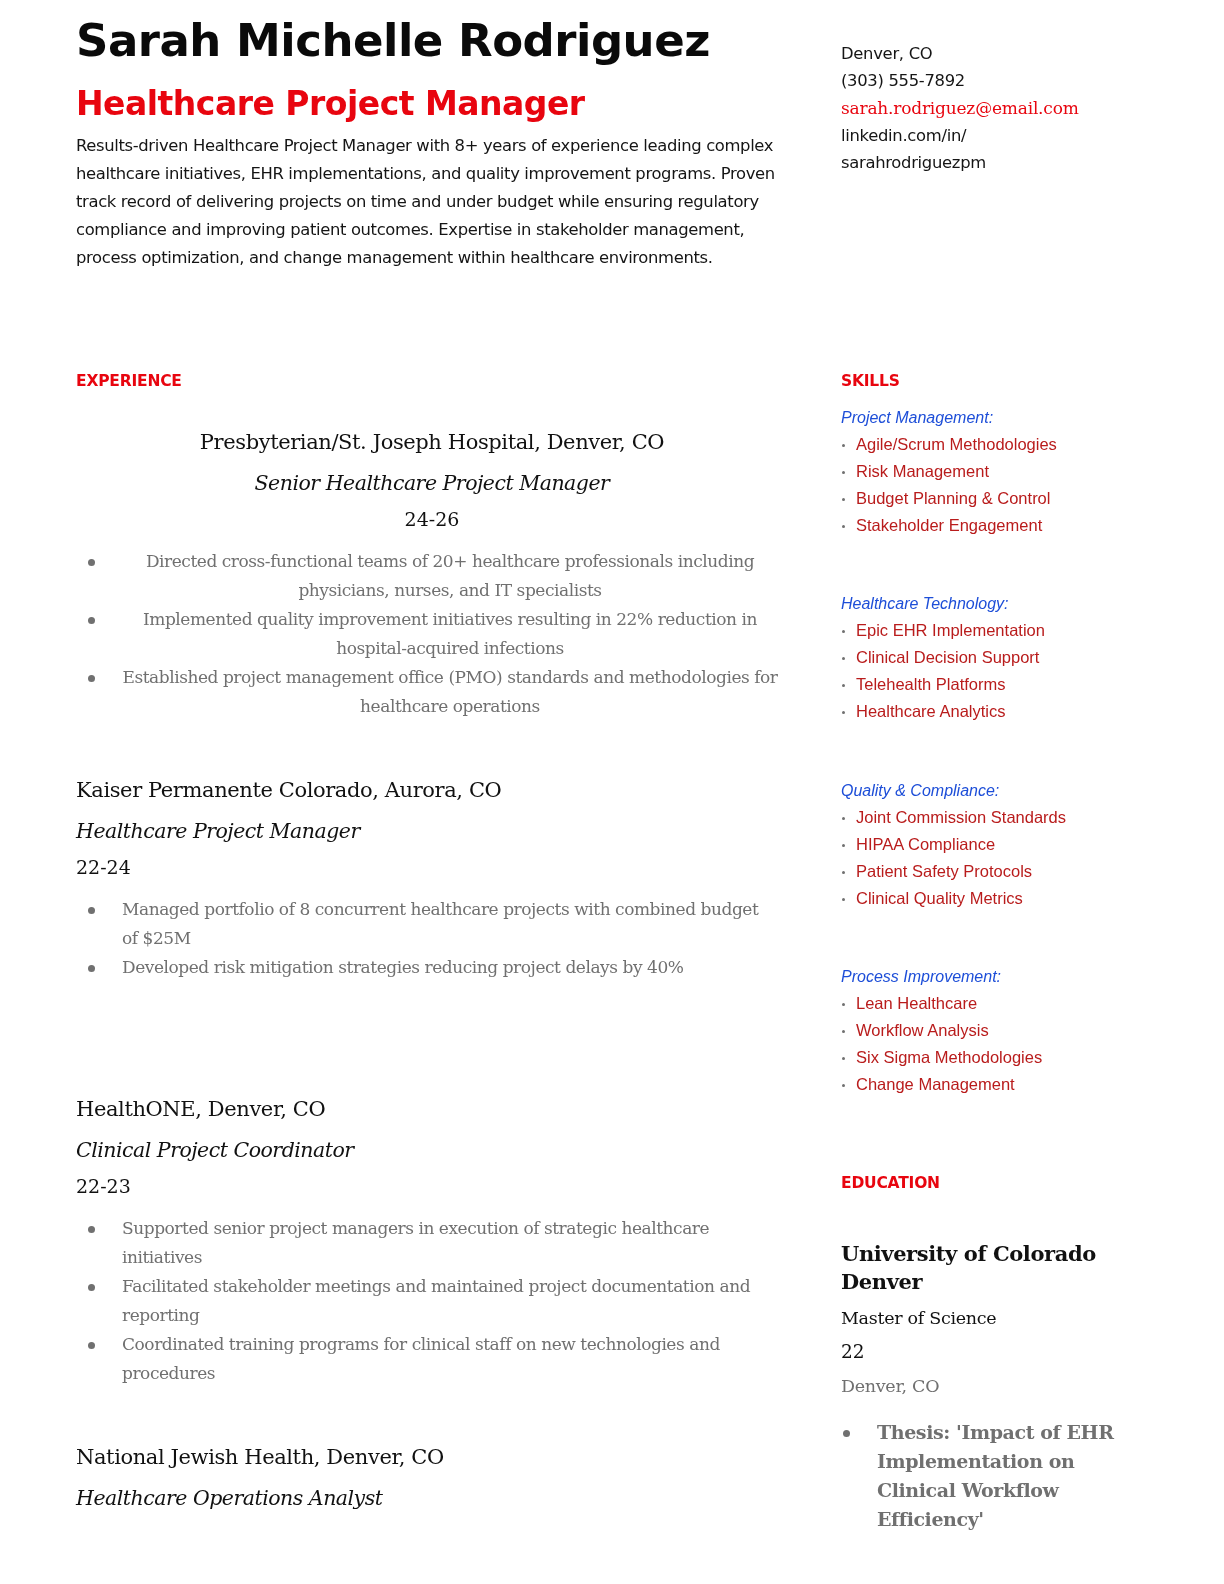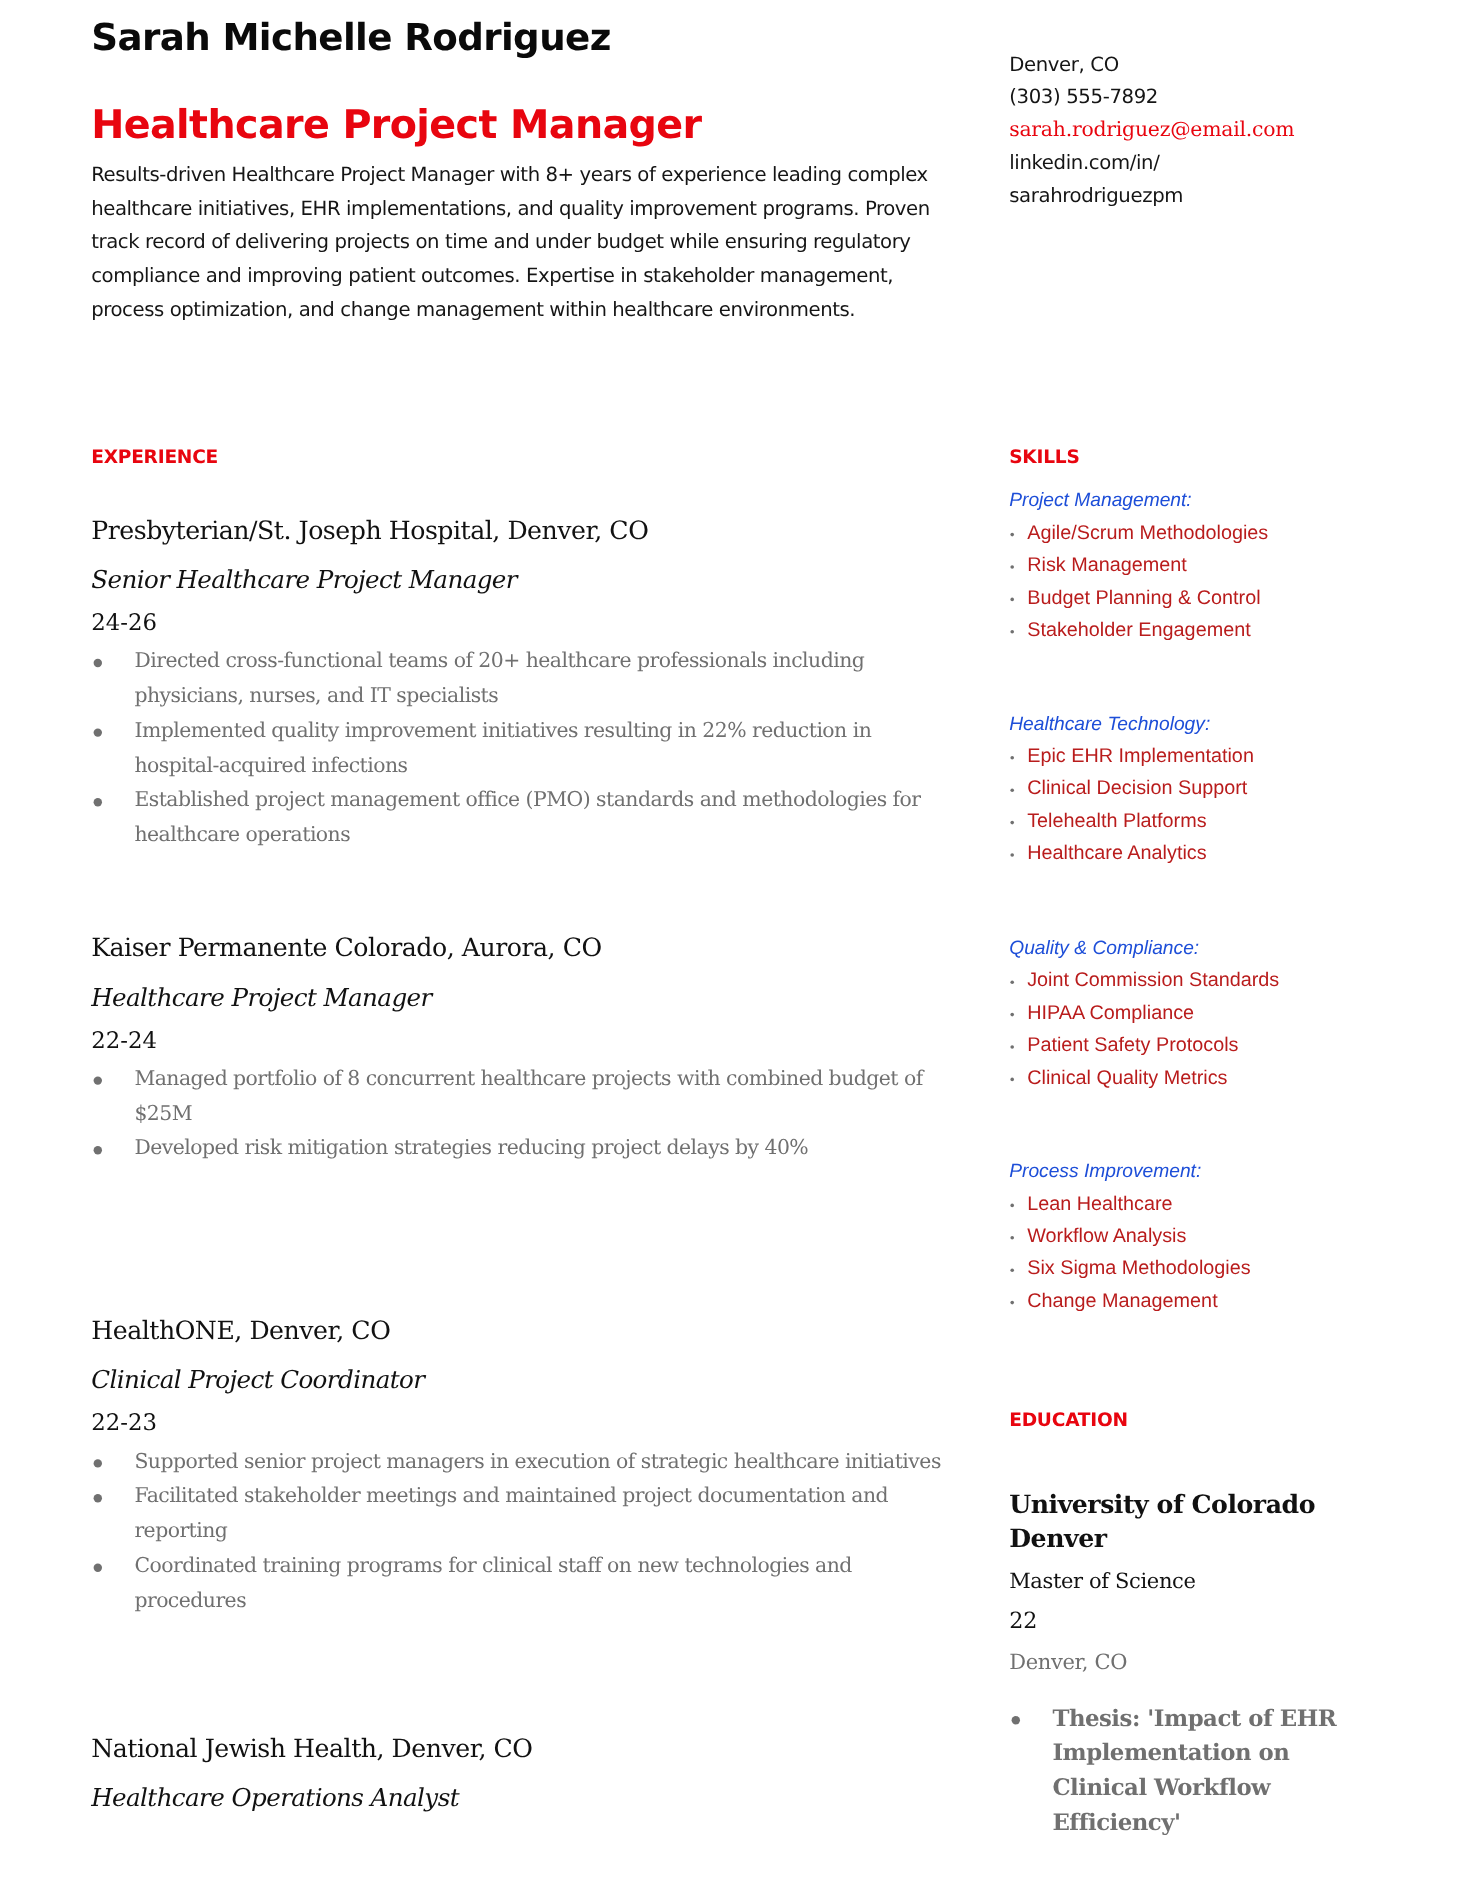--- a/index.html
+++ b/index.html
@@ -6,21 +6,21 @@
     body {
       width: 1224px; height: 1584px; position: relative; overflow: hidden;
       font-family: "Liberation Sans", sans-serif; color: #111;
     }
     .left { position: absolute; left: 76px; top: 0; width: 720px; }
     .right { position: absolute; left: 841px; top: 0; width: 300px; }
 
     .name {
       position: absolute; top: 14px; left: 0;
       font-family: "DejaVu Sans", sans-serif; font-weight: bold;
-      font-size: 31px; letter-spacing: -0.5px; color: #0a0a0a; white-space: nowrap;
+      font-size: 45px; letter-spacing: -0.5px; color: #0a0a0a; white-space: nowrap;
     }
     .role {
       position: absolute; top: 84px; left: 0;
       font-family: "DejaVu Sans", sans-serif; font-weight: bold;
       font-size: 33px; letter-spacing: -0.5px; color: #e8050f; white-space: nowrap;
     }
     .summary {
       position: absolute; top: 132px; left: 0; width: 712px;
       font-family: "DejaVu Sans", sans-serif; font-size: 16.4px; line-height: 28px; color: #151515;
       letter-spacing: -0.35px;
@@ -31,21 +31,21 @@
 
     .section-title {
       position: absolute; font-family: "DejaVu Sans", sans-serif; font-weight: bold;
       font-size: 15.5px; color: #e8050f; letter-spacing: -0.2px;
     }
 
     .job { position: absolute; left: 0; width: 712px; }
     .company { font-family: "DejaVu Serif", serif; font-size: 21px; color: #111; letter-spacing: -0.4px; height: 41px; line-height: 30px; }
     .title { font-family: "DejaVu Serif", serif; font-style: italic; font-size: 20.5px; color: #111; letter-spacing: -0.5px; height: 36px; line-height: 30px; }
     .dates { font-family: "DejaVu Serif", serif; font-size: 19px; color: #111; height: 33px; line-height: 30px; }
-    ul.bullets { list-style: none; margin: 0; padding: 0; }
+    ul.bullets { list-style: none; margin: 10px; padding: 0; }
     ul.bullets li {
       position: relative; padding-left: 36px;
       font-family: "DejaVu Serif", serif; font-size: 17px; line-height: 29px; color: #707070; letter-spacing: -0.45px;
     }
     ul.bullets li .dot {
       position: absolute; left: 2px; top: 12px; width: 7px; height: 7px; border-radius: 50%; background: #707070;
     }
 
     .skills { position: absolute; top: 404px; left: 0; width: 300px; }
     .skill-group { position: absolute; left: 0; width: 300px; }
@@ -65,21 +65,21 @@
 </head>
 <body>
 
 <div class="left">
   <div class="name">Sarah Michelle Rodriguez</div>
   <div class="role">Healthcare Project Manager</div>
   <div class="summary">Results-driven Healthcare Project Manager with 8+ years of experience leading complex healthcare initiatives, EHR implementations, and quality improvement programs. Proven track record of delivering projects on time and under budget while ensuring regulatory compliance and improving patient outcomes. Expertise in stakeholder management, process optimization, and change management within healthcare environments.</div>
 
   <div class="section-title" style="top:372px;left:0;">EXPERIENCE</div>
 
-  <div class="job" style="top:427px;">
+  <div class="job" style="top:427px;text-align:center;">
     <div class="company">Presbyterian/St. Joseph Hospital, Denver, CO</div>
     <div class="title">Senior Healthcare Project Manager</div>
     <div class="dates">24-26</div>
     <ul class="bullets">
       <li><span class="dot"></span><span>Directed cross-functional teams of 20+ healthcare professionals including physicians, nurses, and IT specialists</span></li>
       <li><span class="dot"></span><span>Implemented quality improvement initiatives resulting in 22% reduction in hospital-acquired infections</span></li>
       <li><span class="dot"></span><span>Established project management office (PMO) standards and methodologies for healthcare operations</span></li>
     </ul>
   </div>
 

